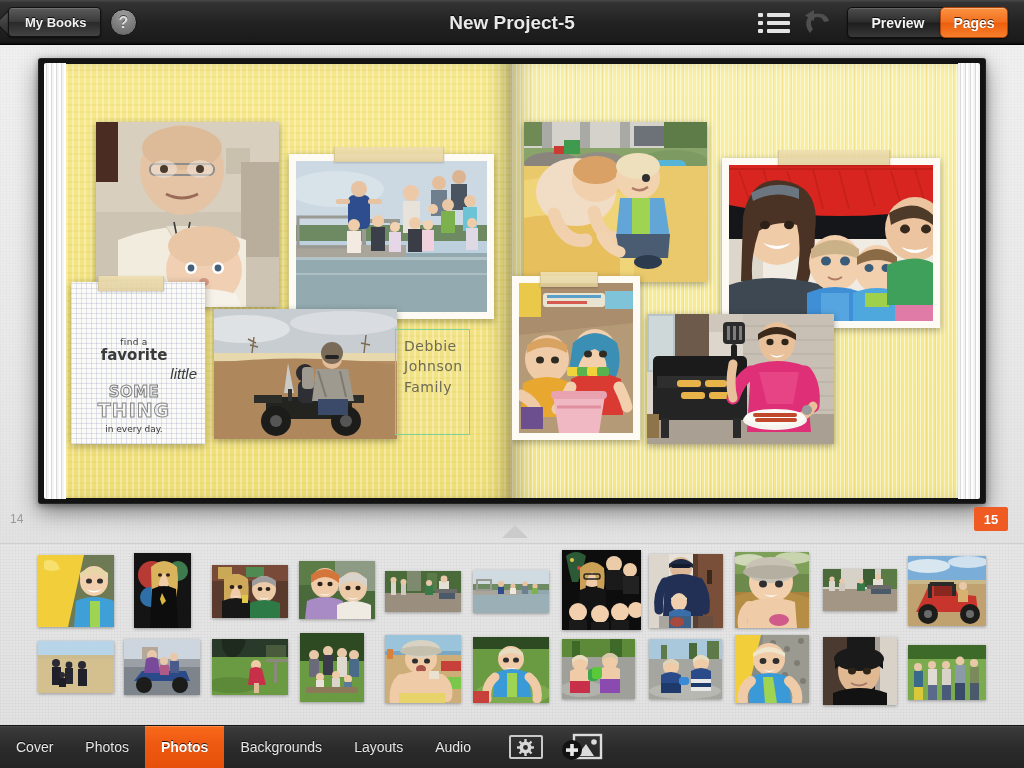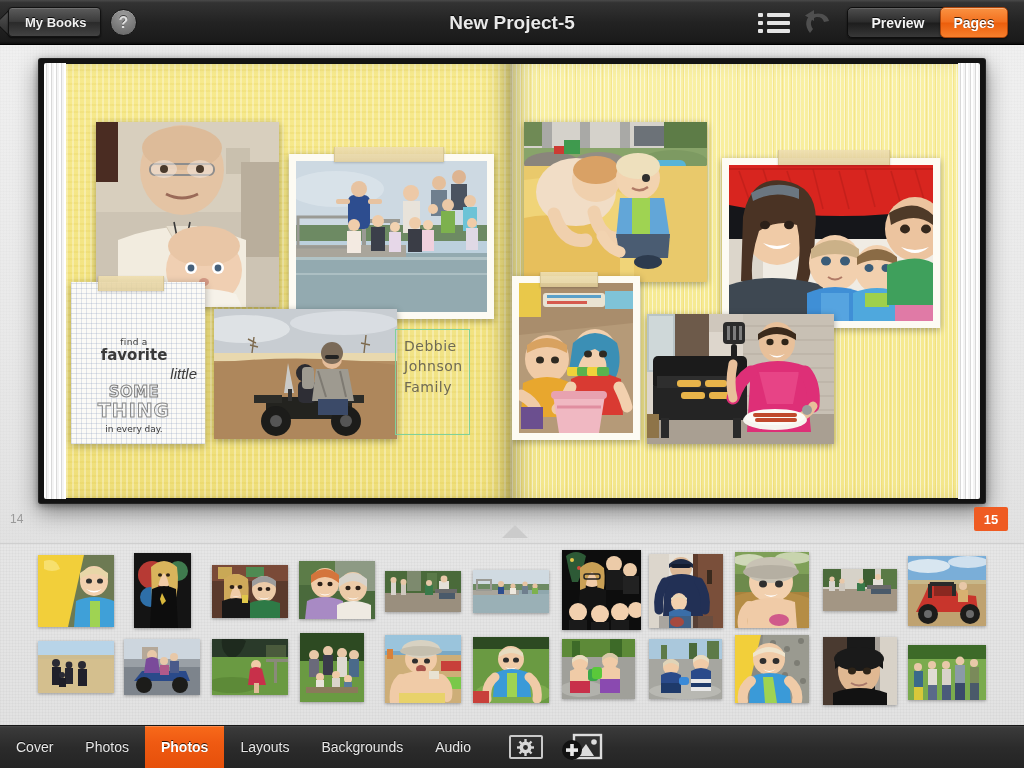--- a/index.html
+++ b/index.html
@@ -1050,22 +1050,22 @@
         <rect x="62" y="22" width="9" height="18" fill="#7a8a5a"></rect>
         <rect x="62" y="38" width="9" height="17" fill="#4a5a6a"></rect>
       </svg>
     </div>
   </div>
 
   <div class="tabbar">
     <div class="tab">Cover</div>
     <div class="tab">Photos</div>
     <div class="tab active">Photos</div>
+    <div class="tab">Backgrounds</div>
     <div class="tab">Layouts</div>
-    <div class="tab">Backgrounds</div>
     <div class="tab">Audio</div>
 
     <div class="tab-tools">
       <div class="ic-gear">
         <svg width="17" height="17" viewBox="0 0 17 17">
           <g fill="#d8d8d8">
             <circle cx="8.5" cy="8.5" r="6"></circle>
             <rect x="7.3" y="0" width="2.4" height="17"></rect>
             <rect x="0" y="7.3" width="17" height="2.4"></rect>
             <rect x="7.3" y="0" width="2.4" height="17" transform="rotate(45 8.5 8.5)"></rect>

